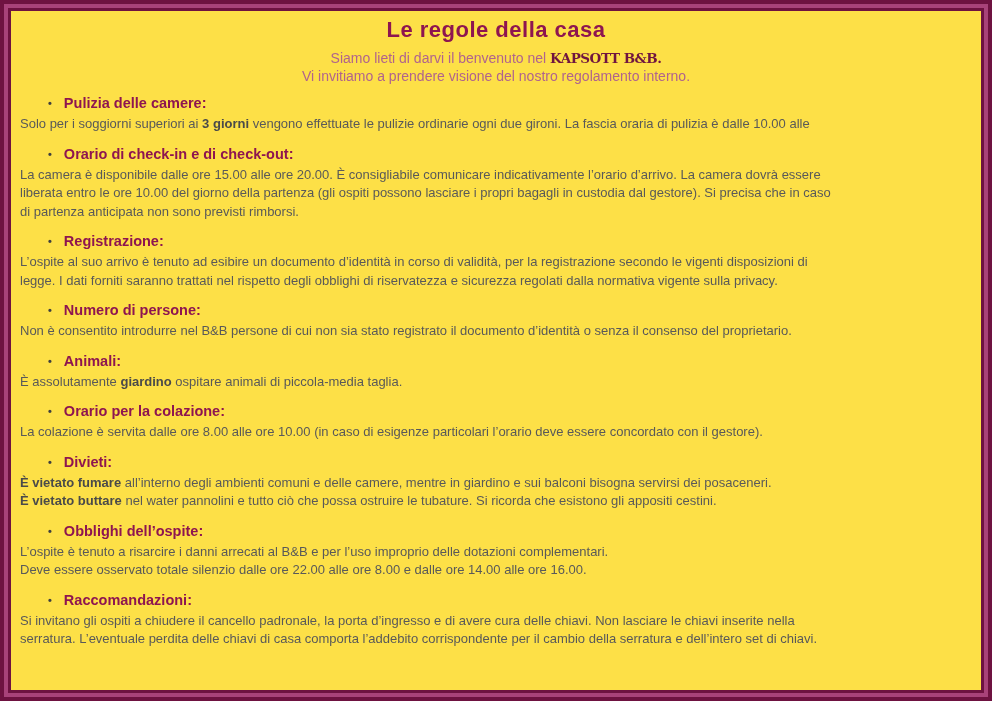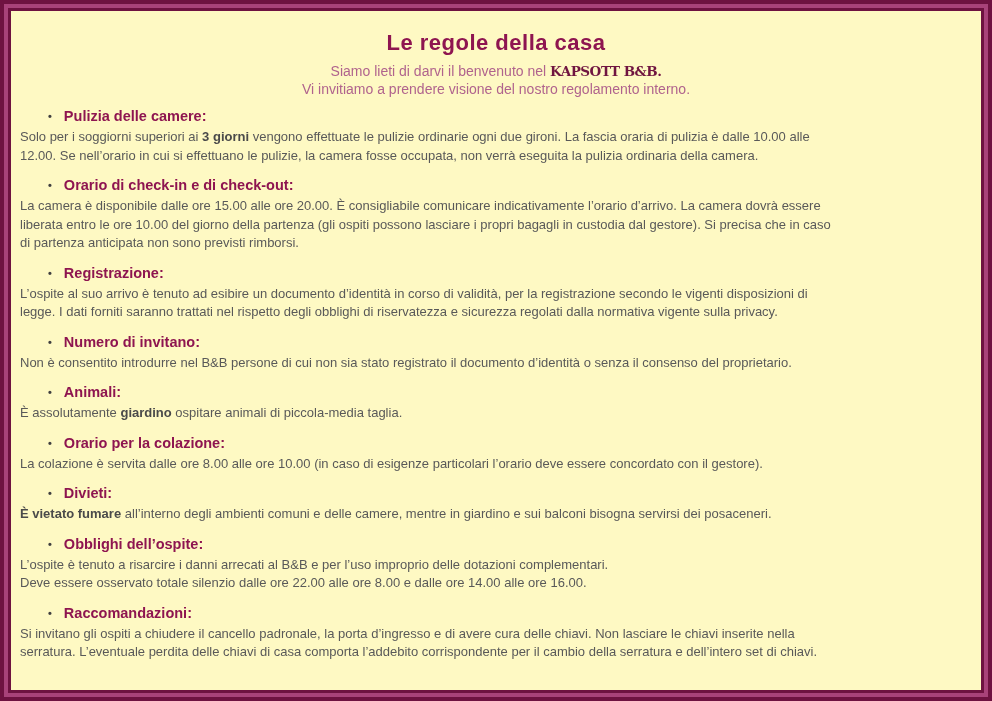--- a/index.html
+++ b/index.html
@@ -16,23 +16,23 @@
   }
   .frame-mid {
     width: 100%;
     height: 100%;
     border: 4px solid #a84279;           
   }
   .frame-inner {
     width: 100%;
     height: 100%;
     border: 3px solid #6e1240;           
-    padding: 17px 9px 2px 9px;
+    padding: 4px 9px 2px 9px;
     overflow: hidden;
-    background: #fef9c3;
+    background: #fde047;
   }
 
   .page-title {
     margin: 2px 0 6px 0;
     text-align: center;
     font-size: 22px;
     font-weight: bold;
     letter-spacing: 0.5px;
     color: #8e1550;
   }
@@ -91,21 +91,20 @@
       </div>
       <div class="subtitle">Vi invitiamo a prendere visione del nostro regolamento interno.</div>
 
       <div class="rules">
           <div class="rule-section">
             <div class="section-heading">
               <span class="bullet">•</span>
               <span>Pulizia delle camere:</span>
             </div>
             <div class="body-line"><span>Solo per i soggiorni superiori ai </span><b>3 giorni</b><span> vengono effettuate le pulizie ordinarie ogni due gironi. La fascia oraria di pulizia è dalle 10.00 alle</span></div>
-            <div class="body-line"><span>12.00. Se nell’orario in cui si effettuano le pulizie, la camera fosse occupata, non verrà eseguita la pulizia ordinaria della camera.</span></div>
           </div>
           <div class="rule-section">
             <div class="section-heading">
               <span class="bullet">•</span>
               <span>Orario di check-in e di check-out:</span>
             </div>
             <div class="body-line"><span>La camera è disponibile dalle ore 15.00 alle ore 20.00. È consigliabile comunicare indicativamente l’orario d’arrivo. La camera dovrà essere</span></div>
             <div class="body-line"><span>liberata entro le ore 10.00 del giorno della partenza (gli ospiti possono lasciare i propri bagagli in custodia dal gestore). Si precisa che in caso</span></div>
             <div class="body-line"><span>di partenza anticipata non sono previsti rimborsi.</span></div>
           </div>
@@ -113,21 +112,21 @@
             <div class="section-heading">
               <span class="bullet">•</span>
               <span>Registrazione:</span>
             </div>
             <div class="body-line"><span>L’ospite al suo arrivo è tenuto ad esibire un documento d’identità in corso di validità, per la registrazione secondo le vigenti disposizioni di</span></div>
             <div class="body-line"><span>legge. I dati forniti saranno trattati nel rispetto degli obblighi di riservatezza e sicurezza regolati dalla normativa vigente sulla privacy.</span></div>
           </div>
           <div class="rule-section">
             <div class="section-heading">
               <span class="bullet">•</span>
-              <span>Numero di invitano:</span>
+              <span>Numero di persone:</span>
             </div>
             <div class="body-line"><span>Non è consentito introdurre nel B&amp;B persone di cui non sia stato registrato il documento d’identità o senza il consenso del proprietario.</span></div>
           </div>
           <div class="rule-section">
             <div class="section-heading">
               <span class="bullet">•</span>
               <span>Animali:</span>
             </div>
             <div class="body-line"><span>È assolutamente </span><b>giardino</b><span> ospitare animali di piccola-media taglia.</span></div>
           </div>
@@ -137,20 +136,21 @@
               <span>Orario per la colazione:</span>
             </div>
             <div class="body-line"><span>La colazione è servita dalle ore 8.00 alle ore 10.00 (in caso di esigenze particolari l’orario deve essere concordato con il gestore).</span></div>
           </div>
           <div class="rule-section">
             <div class="section-heading">
               <span class="bullet">•</span>
               <span>Divieti:</span>
             </div>
             <div class="body-line"><b>È vietato fumare</b><span> all’interno degli ambienti comuni e delle camere, mentre in giardino e sui balconi bisogna servirsi dei posaceneri.</span></div>
+            <div class="body-line"><b>È vietato buttare</b><span> nel water pannolini e tutto ciò che possa ostruire le tubature. Si ricorda che esistono gli appositi cestini.</span></div>
           </div>
           <div class="rule-section">
             <div class="section-heading">
               <span class="bullet">•</span>
               <span>Obblighi dell’ospite:</span>
             </div>
             <div class="body-line"><span>L’ospite è tenuto a risarcire i danni arrecati al B&amp;B e per l’uso improprio delle dotazioni complementari.</span></div>
             <div class="body-line"><span>Deve essere osservato totale silenzio dalle ore 22.00 alle ore 8.00 e dalle ore 14.00 alle ore 16.00.</span></div>
           </div>
           <div class="rule-section">

